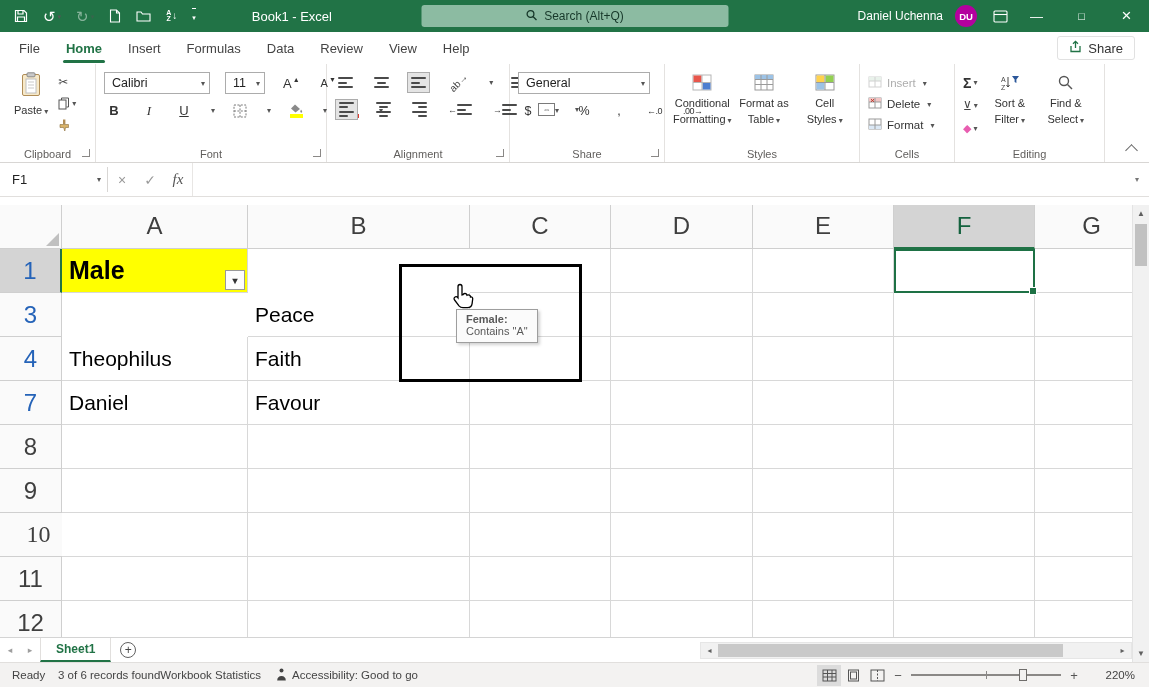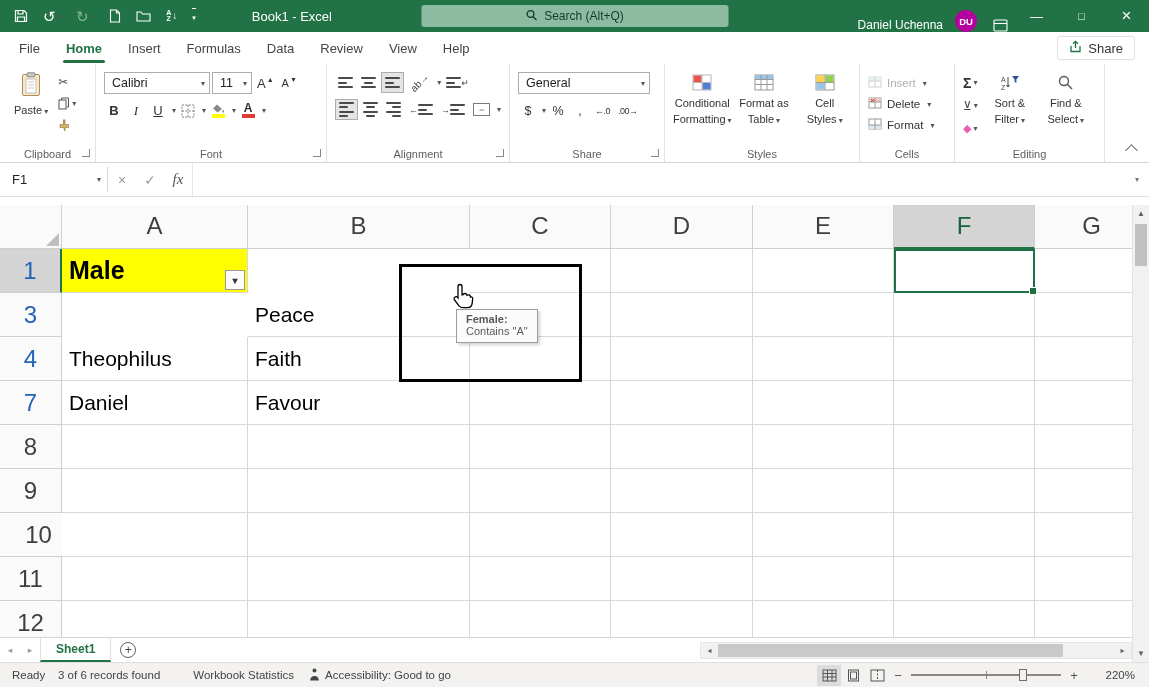--- a/index.html
+++ b/index.html
@@ -10,21 +10,21 @@
   .titlebar { position:absolute; top:0; left:0; right:0; height:32px; background:#217346; display:flex; align-items:center; color:#fff; }
   .qat { display:flex; align-items:center; gap:15px; padding:0 14px; }
   .tbi { display:flex; align-items:center; justify-content:center; height:16px; font-size:15px; line-height:1; color:#fff; }
   .tbi .dd { font-size:7px; margin-left:2px; }
   .dim45 { opacity:.45; }
   .azt { font-size:7px; line-height:6px; text-align:center; font-weight:bold; }
   .azarrow { font-size:10px; margin-left:1px; }
   .qat-caret { border-top:1.5px solid #fff; padding-top:2px; font-size:7px; }
   .title-text { font-size:13px; margin-left:42px; white-space:nowrap; }
   .search-pill { position:absolute; left:50%; top:5px; transform:translateX(-50%); width:307px; height:22px; background:#8cbba2; border-radius:3px; display:flex; align-items:center; justify-content:center; gap:7px; color:#17382a; font-size:12px; }
-  .right-cluster { margin-left:auto; display:flex; align-items:flex-end; height:100%; }
+  .right-cluster { margin-left:auto; display:flex; align-items:center; height:100%; }
   .user-name { font-size:12px; margin-right:12px; }
   .avatar { width:22px; height:22px; border-radius:50%; background:#b4009e; color:#fff; font-size:9.5px; font-weight:bold; display:flex; align-items:center; justify-content:center; margin-right:16px; }
   .tb-app { margin-right:6px; display:flex; align-items:center; }
   .win-btn { width:45px; height:32px; display:flex; align-items:center; justify-content:center; font-size:13px; color:#fff; }
   .win-max { font-size:11px; }
   .win-close { font-size:17px; }
 
   
   .menubar { position:absolute; top:32px; left:0; right:0; height:32px; background:#fff; display:flex; align-items:center; padding-left:6px; }
   .menu-tab { padding:0 13px; height:100%; display:flex; align-items:center; font-size:13px; color:#444; position:relative; cursor:default; }
@@ -35,21 +35,21 @@
   
   .ribbon { position:absolute; top:64px; left:0; right:0; height:99px; background:#fff; border-bottom:1px solid #d8d6d4; display:flex; }
   .rgroup { position:relative; height:100%; border-right:1px solid #e4e2e0; padding:6px 6px 18px 8px; display:flex; align-items:flex-start; gap:4px; }
   .rgroup-label { position:absolute; bottom:2px; left:0; right:0; text-align:center; font-size:11px; color:#605e5c; }
   .launcher { position:absolute; right:5px; bottom:5px; width:8px; height:8px; border-right:1.5px solid #8a8886; border-bottom:1.5px solid #8a8886; }
   .dd { font-size:8px; color:#555; margin-left:2px; }
   .bigbtn { display:flex; flex-direction:column; align-items:center; justify-content:flex-start; gap:4px; padding:2px 6px; font-size:11px; color:#333; }
   .minicol { display:flex; flex-direction:column; gap:5px; padding-top:3px; }
   .mini { display:flex; align-items:center; font-size:12px; color:#444; height:17px; }
   .r2col { display:flex; flex-direction:column; gap:6px; padding-top:2px; }
-  .rrow { display:flex; align-items:center; gap:2px; }
+  .rrow { display:flex; align-items:center; gap:15px; }
   .combo { border:1px solid #acacac; background:#fff; height:22px; display:flex; align-items:center; justify-content:space-between; padding:0 4px 0 7px; font-size:12.5px; color:#222; }
   .w108 { width:106px; } .w42 { width:40px; } .w130 { width:132px; }
   .tbtn { min-width:20px; height:21px; display:flex; align-items:center; justify-content:center; font-size:13px; color:#333; padding:0 3px; }
   .tbtn.on { background:#e4e4e4; border:1px solid #acacac; }
   .tbtn .sup { font-size:7px; margin-left:1px; margin-top:-8px; }
   .bold-b { font-weight:800; } .ital-i { font-style:italic; font-family:"Liberation Serif",serif; } .und-u { text-decoration:underline; }
   .cbarwrap { display:flex; flex-direction:column; align-items:center; line-height:1; }
   .cbar { width:13px; height:4px; margin-top:1px; }
   .li { display:inline-block; width:15px; }
   .li b { display:block; height:2px; background:#4a4a4a; margin:2.5px 0; border-radius:1px; }
@@ -116,21 +116,21 @@
   .newsheet i { width:16px; height:16px; border:1px solid #616161; border-radius:50%; font-style:normal; font-size:12px; line-height:14px; text-align:center; color:#444; }
   .hscroll { position:absolute; right:0; top:4px; width:432px; height:17px; background:#f1f1f1; border:1px solid #e6e6e6; }
   .hs-arrow { position:absolute; top:0; bottom:0; width:17px; display:flex; align-items:center; justify-content:center; font-size:8px; color:#606060; }
   .hs-left { left:0; } .hs-right { right:0; }
   .hs-thumb { position:absolute; left:17px; top:1px; bottom:1px; width:345px; background:#c9c9c9; }
 
   
   .statusbar { position:absolute; bottom:0; left:0; right:0; height:25px; background:#f3f2f1; border-top:1px solid #e1dfdd; display:flex; align-items:center; font-size:11.5px; color:#444; }
   .sb-mode { padding-left:12px; width:46px; }
   .sb-records { margin-left:12px; }
-  .sb-stats { margin-left:33px; }
+  .sb-stats { }
   .sb-access { margin-left:15px; display:flex; align-items:center; gap:5px; }
   .sb-right { margin-left:auto; display:flex; align-items:center; margin-right:8px; }
   .viewbtn { width:24px; height:21px; display:flex; align-items:center; justify-content:center; }
   .viewbtn.on { background:#dcdcdc; }
   .zoom-minus,.zoom-plus { width:18px; text-align:center; font-size:13px; color:#555; }
   .zoomtrack { width:150px; height:2px; background:#8a8886; position:relative; margin:0 4px; }
   .zoomtick { position:absolute; left:50%; top:-3px; width:1px; height:8px; background:#8a8886; }
   .zoomthumb { position:absolute; left:72%; top:-5px; width:8px; height:12px; background:#f3f2f1; border:1px solid #6f6d6b; }
   .sb-zoom { width:42px; text-align:right; margin-left:10px; margin-right:6px; }
 </style>
@@ -594,21 +594,21 @@
     <div class="cell" style="left: 894px; top: 228px; width: 141px; height: 44px;"></div>
     <div class="cell" style="left: 1035px; top: 228px; width: 114px; height: 44px;"></div>
     <div class="rowhead" style="left: 0px; top: 272px; width: 62px; height: 44px;">9</div>
     <div class="cell" style="left: 62px; top: 272px; width: 186px; height: 44px;"></div>
     <div class="cell" style="left: 248px; top: 272px; width: 222px; height: 44px;"></div>
     <div class="cell" style="left: 470px; top: 272px; width: 141px; height: 44px;"></div>
     <div class="cell" style="left: 611px; top: 272px; width: 142px; height: 44px;"></div>
     <div class="cell" style="left: 753px; top: 272px; width: 141px; height: 44px;"></div>
     <div class="cell" style="left: 894px; top: 272px; width: 141px; height: 44px;"></div>
     <div class="cell" style="left: 1035px; top: 272px; width: 114px; height: 44px;"></div>
-    <div class="rowhead" style="left: 0px; top: 316px; width: 78px; height: 44px;">10</div>
+    <div class="rowhead" style="left: 0px; top: 316px; width: 78px; height: 44px; font-family: Liberation Serif, serif;">10</div>
     <div class="cell" style="left: 62px; top: 316px; width: 186px; height: 44px;"></div>
     <div class="cell" style="left: 248px; top: 316px; width: 222px; height: 44px;"></div>
     <div class="cell" style="left: 470px; top: 316px; width: 141px; height: 44px;"></div>
     <div class="cell" style="left: 611px; top: 316px; width: 142px; height: 44px;"></div>
     <div class="cell" style="left: 753px; top: 316px; width: 141px; height: 44px;"></div>
     <div class="cell" style="left: 894px; top: 316px; width: 141px; height: 44px;"></div>
     <div class="cell" style="left: 1035px; top: 316px; width: 114px; height: 44px;"></div>
     <div class="rowhead" style="left: 0px; top: 360px; width: 62px; height: 44px;">11</div>
     <div class="cell" style="left: 62px; top: 360px; width: 186px; height: 44px;"></div>
     <div class="cell" style="left: 248px; top: 360px; width: 222px; height: 44px;"></div>

